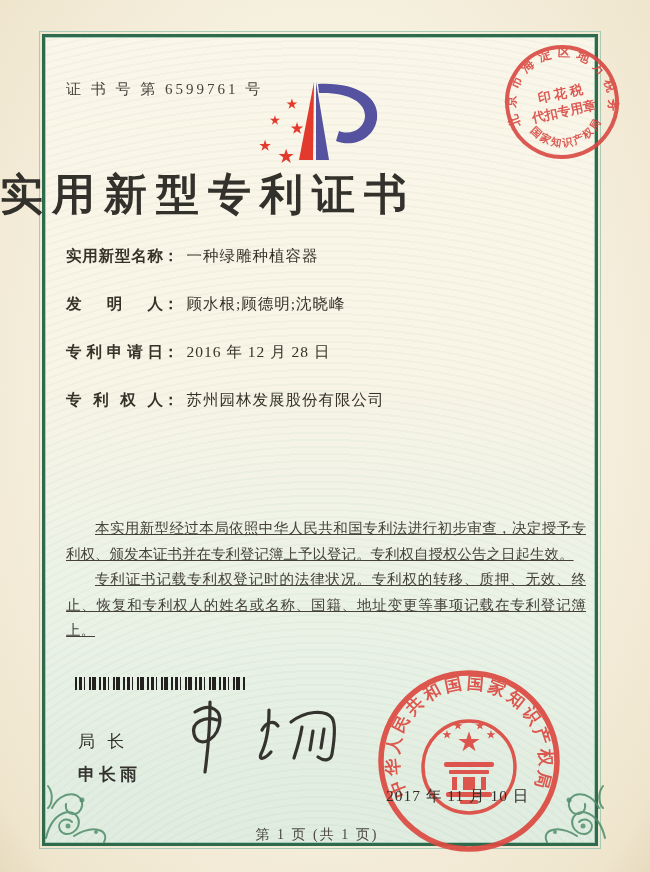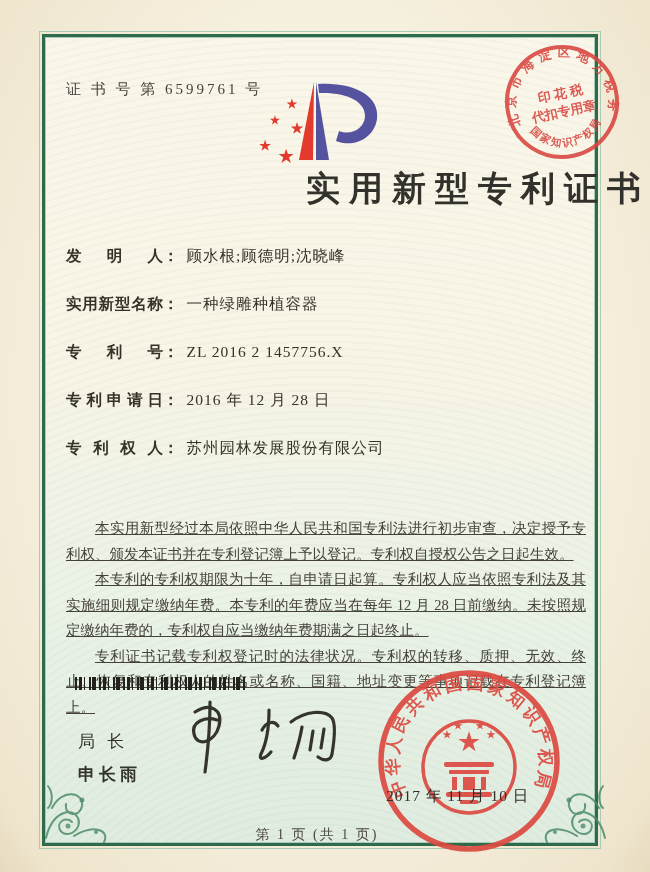--- a/index.html
+++ b/index.html
@@ -13,22 +13,22 @@
     position:absolute;left:42px;top:34px;width:550px;height:806px;
     border:3px solid #2e6b4d;
     outline:1px solid #a9cab6;outline-offset:2px;
     box-shadow:inset 0 0 0 1px #a9cab6;
     background:
       repeating-radial-gradient(circle at 50% 130%, rgba(110,165,135,0.05) 0 2px, rgba(0,0,0,0) 2px 7px),
       linear-gradient(180deg,#faf6e9 0%,#f8f4e6 42%,#eaf2e6 72%,#dfecdf 100%);
   }
   .abs{position:absolute;}
   .certno{left:66px;top:80px;font-size:15px;letter-spacing:3px;color:#45433c;}
-  .title{left:0;right:0;top:166px;text-align:right;font-size:34px;font-weight:bold;
-         letter-spacing:9px;color:#33312b;padding-left:16px;}
+  .title{left:0;right:0;top:166px;text-align:left;font-size:43px;font-weight:bold;
+         letter-spacing:9px;color:#33312b;}
   .fields{left:66px;top:246px;width:520px;}
   .field-row{height:48px;font-size:15.5px;color:#353228;}
   .field-label{display:inline-block;width:97px;text-align:justify;text-align-last:justify;
                font-weight:600;vertical-align:top;}
   .field-colon{font-weight:600;margin-right:8px;}
   .field-value{letter-spacing:1px;}
   .body-text{left:66px;top:516px;width:520px;font-size:14.5px;line-height:25.5px;
              color:#45423a;text-align:justify;}
   .body-text p{margin:0;text-indent:2em;text-decoration:underline;}
   .barcode{left:75px;top:677px;width:170px;height:13px;
@@ -115,39 +115,35 @@
       <textPath href="#stamp-bottom-arc" startOffset="2" textLength="84">国家知识产权局</textPath>
     </text>
     <text x="70" y="66" text-anchor="middle" fill="#d8453f" font-size="13" font-weight="bold">印 花 税</text>
     <text x="70" y="84" text-anchor="middle" fill="#d8453f" font-size="13" font-weight="bold">代扣专用章</text>
   </svg>
 
   <div class="abs title">实用新型专利证书</div>
 
   <div class="abs fields">
     <div class="field-row">
-      <span class="field-label">发明人</span><span class="field-colon">：</span><span class="field-value">顾水根;顾德明;沈晓峰</span>
-    </div>
-    <div class="field-row">
       <span class="field-label">实用新型名称</span><span class="field-colon">：</span><span class="field-value">一种绿雕种植容器</span>
     </div>
     <div class="field-row">
-      <span class="field-label">专利号</span><span class="field-colon">：</span><span class="field-value">ZL 2016 2 1457756.X</span>
+      <span class="field-label">发明人</span><span class="field-colon">：</span><span class="field-value">顾水根;顾德明;沈晓峰</span>
     </div>
     <div class="field-row">
       <span class="field-label">专利申请日</span><span class="field-colon">：</span><span class="field-value">2016 年 12 月 28 日</span>
     </div>
     <div class="field-row">
       <span class="field-label">专利权人</span><span class="field-colon">：</span><span class="field-value">苏州园林发展股份有限公司</span>
     </div>
   </div>
 
   <div class="abs body-text">
     <p>本实用新型经过本局依照中华人民共和国专利法进行初步审查，决定授予专利权、颁发本证书并在专利登记簿上予以登记。专利权自授权公告之日起生效。</p>
-    <p>本专利的专利权期限为十年，自申请日起算。专利权人应当依照专利法及其实施细则规定缴纳年费。本专利的年费应当在每年 12 月 28 日前缴纳。未按照规定缴纳年费的，专利权自应当缴纳年费期满之日起终止。</p>
     <p>专利证书记载专利权登记时的法律状况。专利权的转移、质押、无效、终止、恢复和专利权人的姓名或名称、国籍、地址变更等事项记载在专利登记簿上。</p>
   </div>
 
   <div class="abs barcode"></div>
 
   <div class="abs signer signer-title">局 长</div>
   <div class="abs signer signer-name">申长雨</div>
 
   <svg class="abs sig-svg" width="185" height="85" viewBox="0 0 185 85">
     <g fill="none" stroke="#35332d" stroke-width="3.2" stroke-linecap="round" stroke-linejoin="round">

